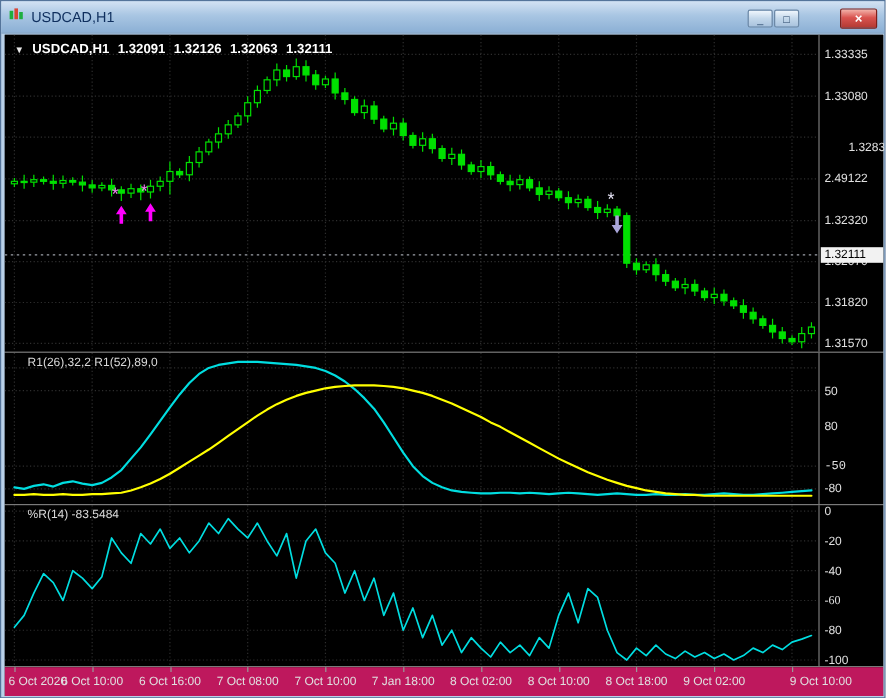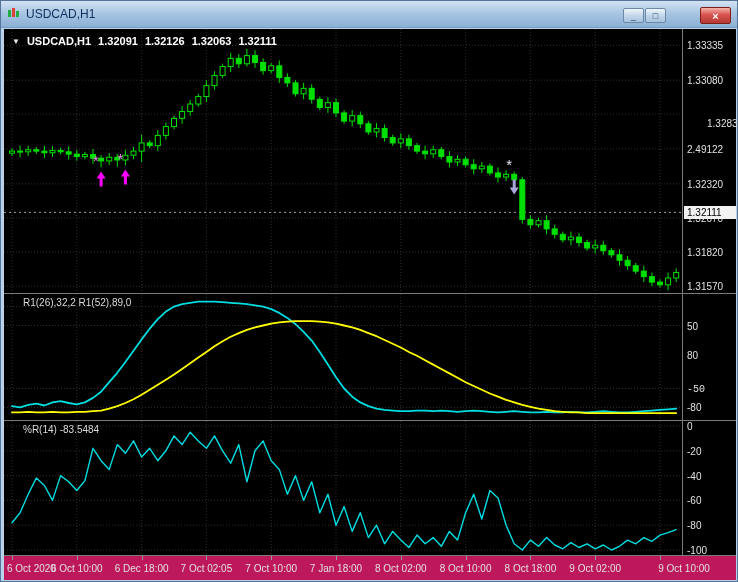--- a/index.html
+++ b/index.html
@@ -305,38 +305,38 @@
     <div class="axis-col" id="axis-ind1">
         <div class="axis-label" style="top: 7.6px; margin-top: 48px;">80</div>
         <div class="axis-label" style="top: 26.5px; text-align: center;">50</div>
         <div class="axis-label" style="top: 89.5px; font-family: Liberation Mono, monospace;">-50</div>
         <div class="axis-label" style="top: 108.4px;">-80</div>
       </div>
     <div class="axis-col" id="axis-ind2">
         <div class="axis-label" style="top: 0px;">0</div>
         <div class="axis-label" style="top: 24.8px;">-20</div>
         <div class="axis-label" style="top: 49.6px;">-40</div>
-        <div class="axis-label" style="top: 74.4px;">-60</div>
+        <div class="axis-label" style="top: 74.4px; font-family: Liberation Serif, serif;">-60</div>
         <div class="axis-label" style="top: 99.2px;">-80</div>
         <div class="axis-label" style="top: 124px;">-100</div>
       </div>
 
     <div class="sep" id="sep1"></div>
     <div class="sep" id="sep2"></div>
     <div class="sep" id="sep3"></div>
 
     <div class="time-axis" id="time-axis">
         <div class="tick" style="left: 8px;"></div>
         <div class="time-label" style="left: 3px;">6 Oct 2020</div>
         <div class="tick" style="left: 72.8px;"></div>
         <div class="time-label" style="left: 72.8px; transform: translateX(-50%);">6 Oct 10:00</div>
         <div class="tick" style="left: 137.6px;"></div>
-        <div class="time-label" style="left: 137.6px; transform: translateX(-50%);">6 Dec 18:00</div>
+        <div class="time-label" style="left: 137.6px; transform: translateX(-50%);">6 Oct 16:00</div>
         <div class="tick" style="left: 202.4px;"></div>
-        <div class="time-label" style="left: 202.4px; transform: translateX(-50%);">7 Oct 02:05</div>
+        <div class="time-label" style="left: 202.4px; transform: translateX(-50%);">7 Oct 08:00</div>
         <div class="tick" style="left: 267.2px;"></div>
         <div class="time-label" style="left: 267.2px; transform: translateX(-50%);">7 Oct 10:00</div>
         <div class="tick" style="left: 332px;"></div>
         <div class="time-label" style="left: 332px; transform: translateX(-50%);">7 Jan 18:00</div>
         <div class="tick" style="left: 396.8px;"></div>
         <div class="time-label" style="left: 396.8px; transform: translateX(-50%);">8 Oct 02:00</div>
         <div class="tick" style="left: 461.6px;"></div>
         <div class="time-label" style="left: 461.6px; transform: translateX(-50%);">8 Oct 10:00</div>
         <div class="tick" style="left: 526.4px;"></div>
         <div class="time-label" style="left: 526.4px; transform: translateX(-50%);">8 Oct 18:00</div>

